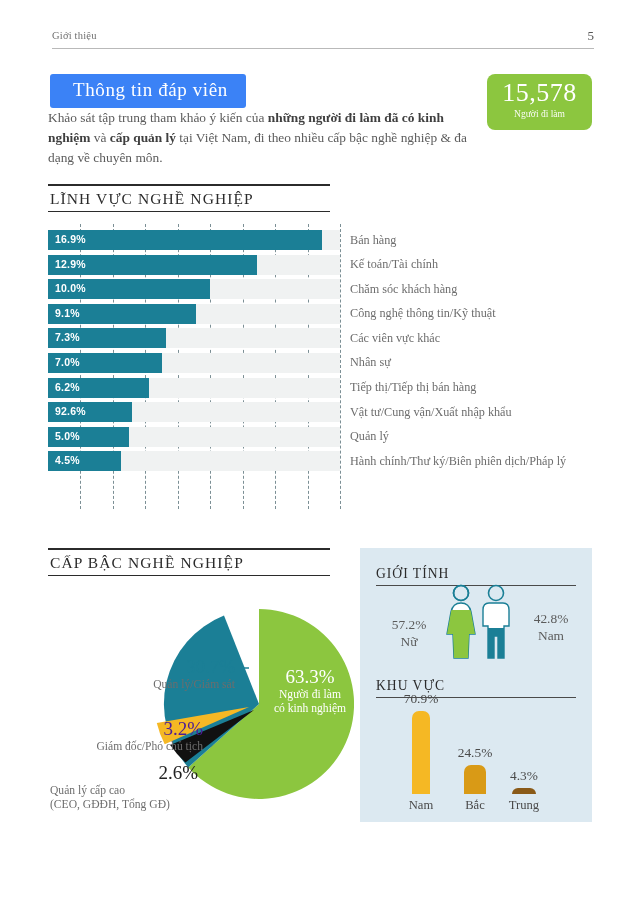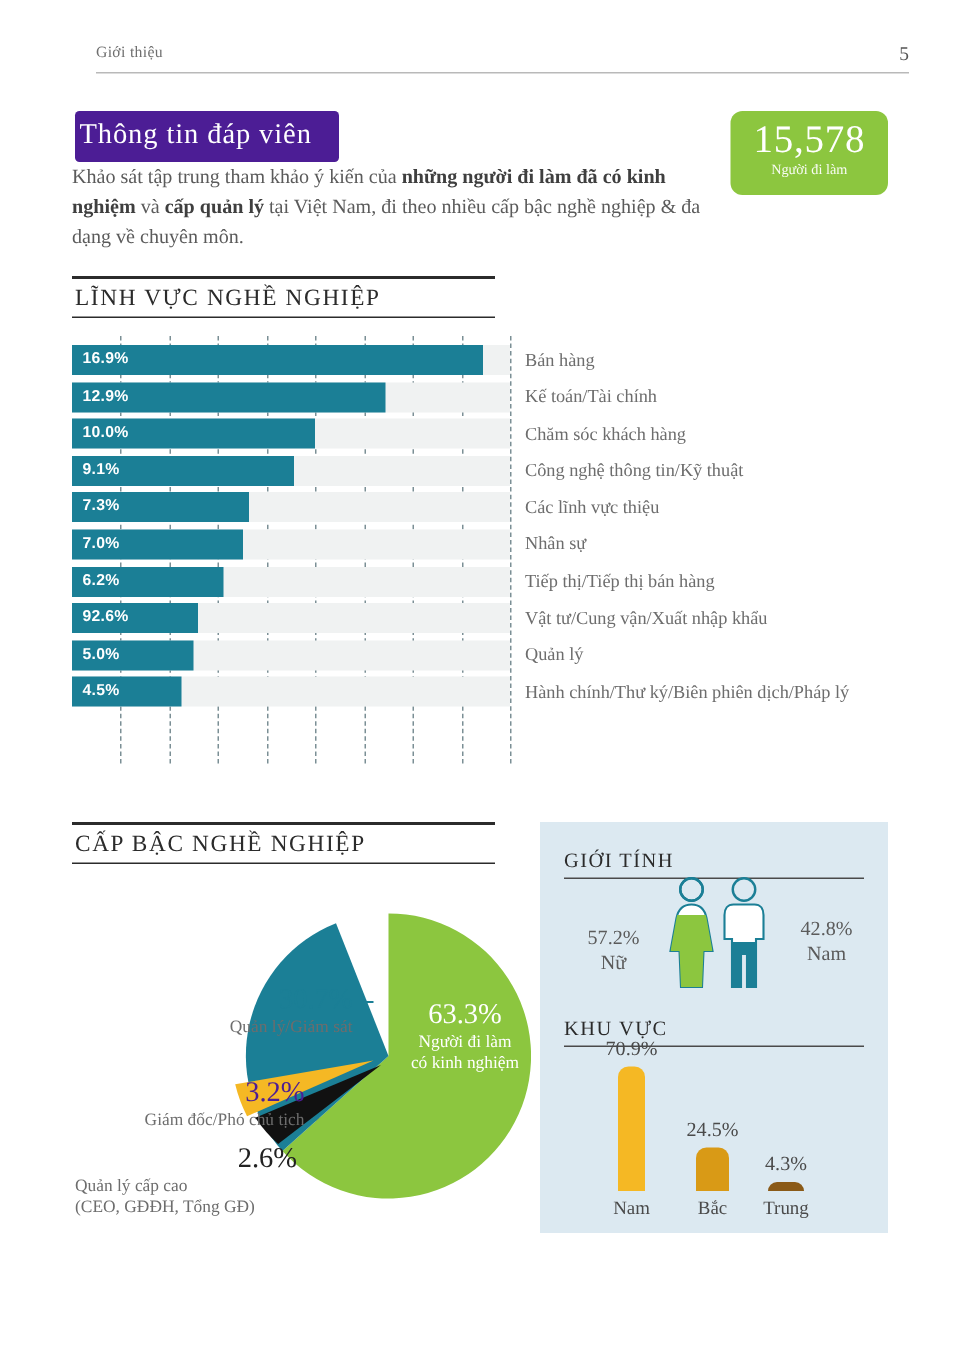--- a/index.html
+++ b/index.html
@@ -4,30 +4,30 @@
 <style>
   html,body{margin:0;padding:0;}
   body{
     width:638px;height:903px;background:#ffffff;
     font-family:"Liberation Serif", serif;
     color:#4a4a4a; position:relative; overflow:hidden;
   }
   .page{position:absolute;inset:0;}
 
   
-  .rhead{position:absolute;left:64px;top:30px;width:542px;height:20px;}
+  .rhead{position:absolute;left:52px;top:30px;width:542px;height:20px;}
   .rhead-left{position:absolute;left:0;top:0;font-size:10.5px;color:#6f6f6f;letter-spacing:.2px;}
   .rhead-right{position:absolute;right:0;top:-2px;font-size:13px;color:#555;}
   .rhead-rule{position:absolute;left:0;right:0;top:18px;height:1px;background:#b9b9b9;}
 
   
   .titletab{
     position:absolute;left:50px;top:74px;
-    background:#4c1d95;color:#ffffff;
-    padding:5px 18px 7px 3px;border-radius:3px;
+    background:#3b82f6;color:#ffffff;
+    padding:5px 18px 7px 23px;border-radius:3px;
     font-size:19px;letter-spacing:.6px;
   }
 
   
   .intro{position:absolute;left:48px;top:108px;width:420px;
     font-size:13.4px;line-height:20px;color:#5b5b5b;}
   .intro b{font-weight:bold;color:#3f3f3f;}
 
   
   .statbox{
@@ -136,21 +136,21 @@
         <div class="row">
           <div class="track"></div>
           <div class="fill" style="width: 147.622px; background: rgb(27, 127, 150);"></div>
           <div class="val">9.1%</div>
           <div class="cat">Công nghệ thông tin/Kỹ thuật</div>
         </div>
         <div class="row">
           <div class="track"></div>
           <div class="fill" style="width: 118.422px; background: rgb(27, 127, 150);"></div>
           <div class="val">7.3%</div>
-          <div class="cat">Các lĩnh vực thiệu</div>
+          <div class="cat">Các viên vực khác</div>
         </div>
         <div class="row">
           <div class="track"></div>
           <div class="fill" style="width: 113.556px; background: rgb(27, 127, 150);"></div>
           <div class="val">7.0%</div>
           <div class="cat">Nhân sự</div>
         </div>
         <div class="row">
           <div class="track"></div>
           <div class="fill" style="width: 100.578px; background: rgb(27, 127, 150);"></div>

